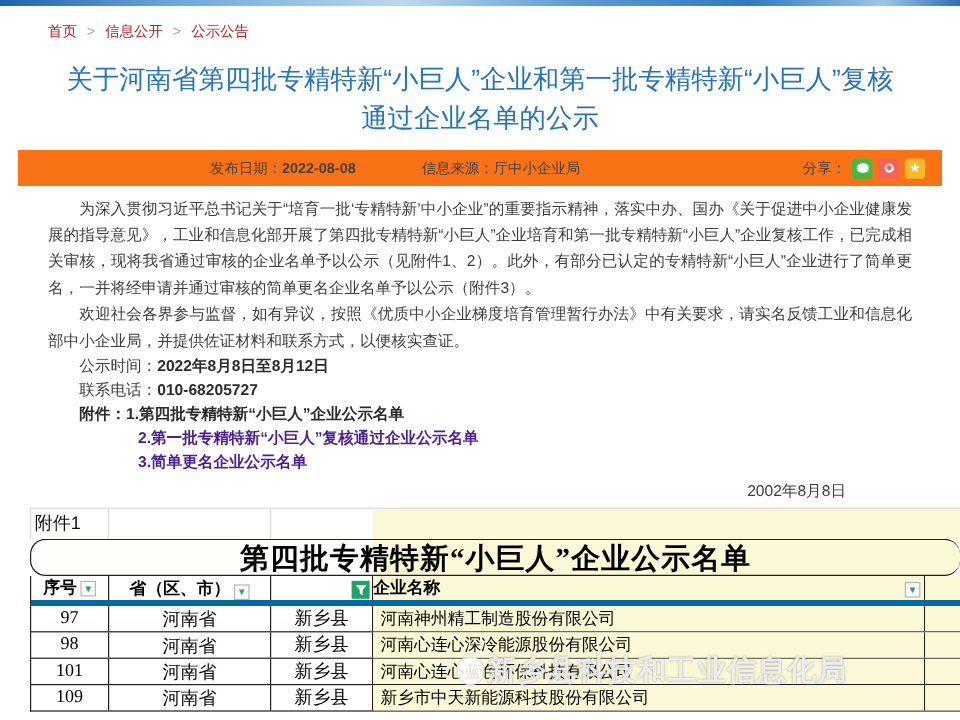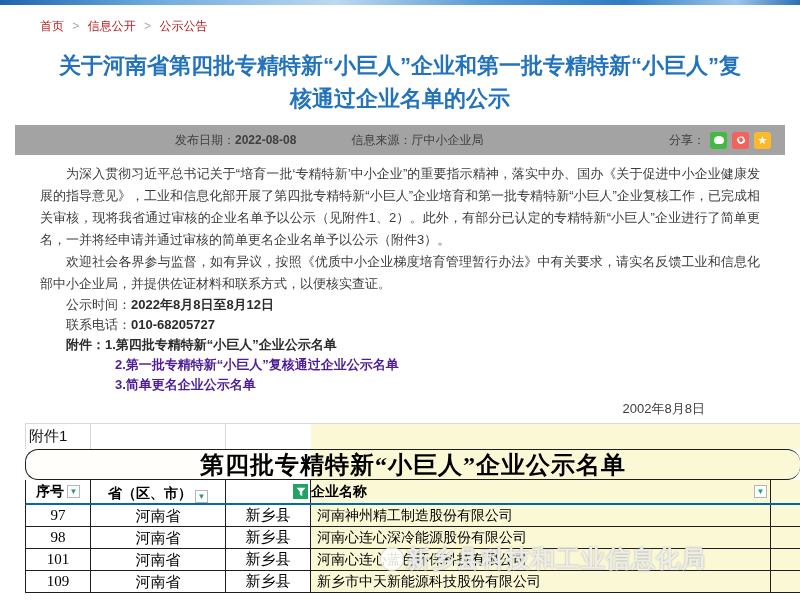--- a/index.html
+++ b/index.html
@@ -4,22 +4,22 @@
 <style>
   * { margin:0; padding:0; box-sizing:border-box; }
   html,body { width:800px; height:600px; overflow:hidden; background:#fff;
     font-family:"Liberation Sans","DejaVu Sans",sans-serif; }
   .topbar { height:5px; width:100%;
     background:linear-gradient(90deg,#1e63ad,#6aa7dd 18%,#bcd9f0 42%,#5b9bd5 60%,#2e7bc4 78%,#9cc6ea 92%,#2e6db4); }
   .breadcrumb { padding:13px 0 0 40px; font-size:12px; color:#999; }
   .breadcrumb .sep { margin:0 5px; color:#aaa; }
   .crumb { color:#b91c1c; cursor:pointer; }
   .article-title { margin:14px 55px 0 55px; text-align:center; font-size:22px;
-    font-weight:bold; color:#2273bb; line-height:33px; }
-  .meta { margin:10px 15px 0 15px; height:30px; background:#a3a3a3;
+    font-weight:normal; color:#2273bb; line-height:33px; }
+  .meta { margin:10px 15px 0 15px; height:30px; background:#f97316;
     display:flex; align-items:center; font-size:12px; color:#404040; }
   .meta .m1 { margin-left:160px; }
   .meta .m2 { margin-left:55px; }
   .meta .share { margin-left:auto; padding-right:14px; display:flex; align-items:center; }
   .sicon { width:17px; height:17px; border-radius:3px; margin-left:5px;
     display:inline-flex; align-items:center; justify-content:center; cursor:pointer; }
   .sicon.wechat { background:#43b943; }
   .sicon.wechat i { display:block; width:10px; height:8px; background:#fff;
     border-radius:50% 50% 45% 45%; }
   .sicon.weibo { background:#f2635c; }
@@ -45,21 +45,21 @@
   .corner-row .cc { height:100%; border-right:1px solid #d9d9d9;
     display:flex; align-items:center; }
   .corner-label { width:65px; padding-left:3px; font-size:15px; color:#111;
     font-family:"Liberation Sans",sans-serif; }
   .cc.c2w { width:135px; } .cc.c3w { width:85px; border-right:none; }
   .title-row { height:31px; border-top:1px solid #1f1f1f; border-bottom:1px solid #1f1f1f;
     border-left:1px solid #1f1f1f; align-items:center; justify-content:center;
     font-size:24px; font-weight:bold; letter-spacing:1px;
     background:linear-gradient(90deg,#fffefb 285px,#fbf8d6 285px);border-radius:13px; }
   .header-row { height:25px; font-weight:bold; font-size:14px;
-    border-bottom:2px solid #0369a1; border-left:1px solid #1f1f1f; }
+    border-bottom:5px solid #0369a1; border-left:1px solid #1f1f1f; }
   .cell { height:100%; border-right:1px solid #1f1f1f; display:flex;
     align-items:center; justify-content:center; position:relative; }
   .c1 { width:65px; } .c2 { width:135px;align-items:flex-end; } .c3 { width:85px; }
   .c4 { width:460px; background:#fbf8d6; }
   .c5 { flex:1; border-right:none; background:#fbf8d6; }
   .hdr .c4 { justify-content:flex-start; }
   .fdrop { width:13px; height:13px; background:#fff; border:1px solid #b5b5b5;
     margin-left:3px; display:inline-flex; align-items:center; justify-content:center;
     font-size:8px; color:#21a366; cursor:pointer; flex:0 0 auto; }
   .fdrop.abs { position:absolute; right:3px; top:5px; }

